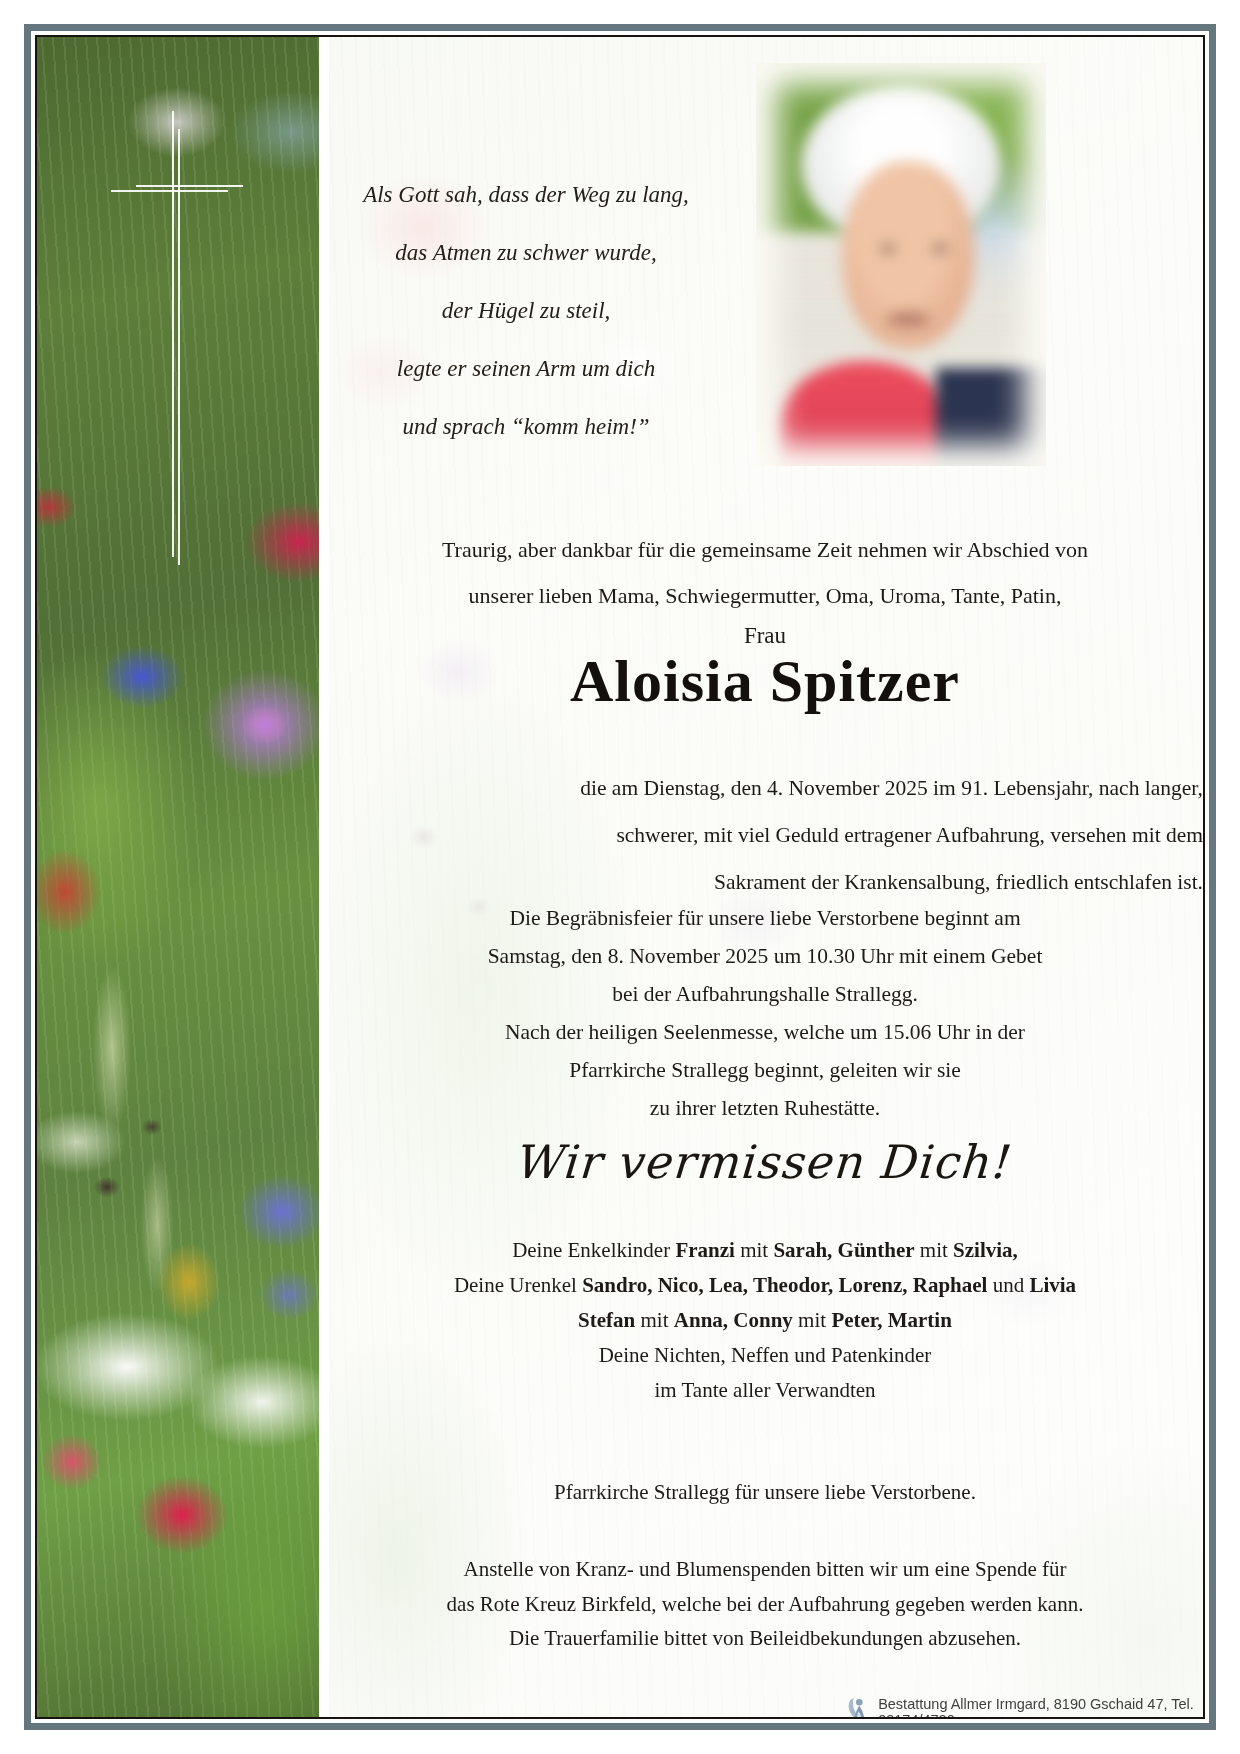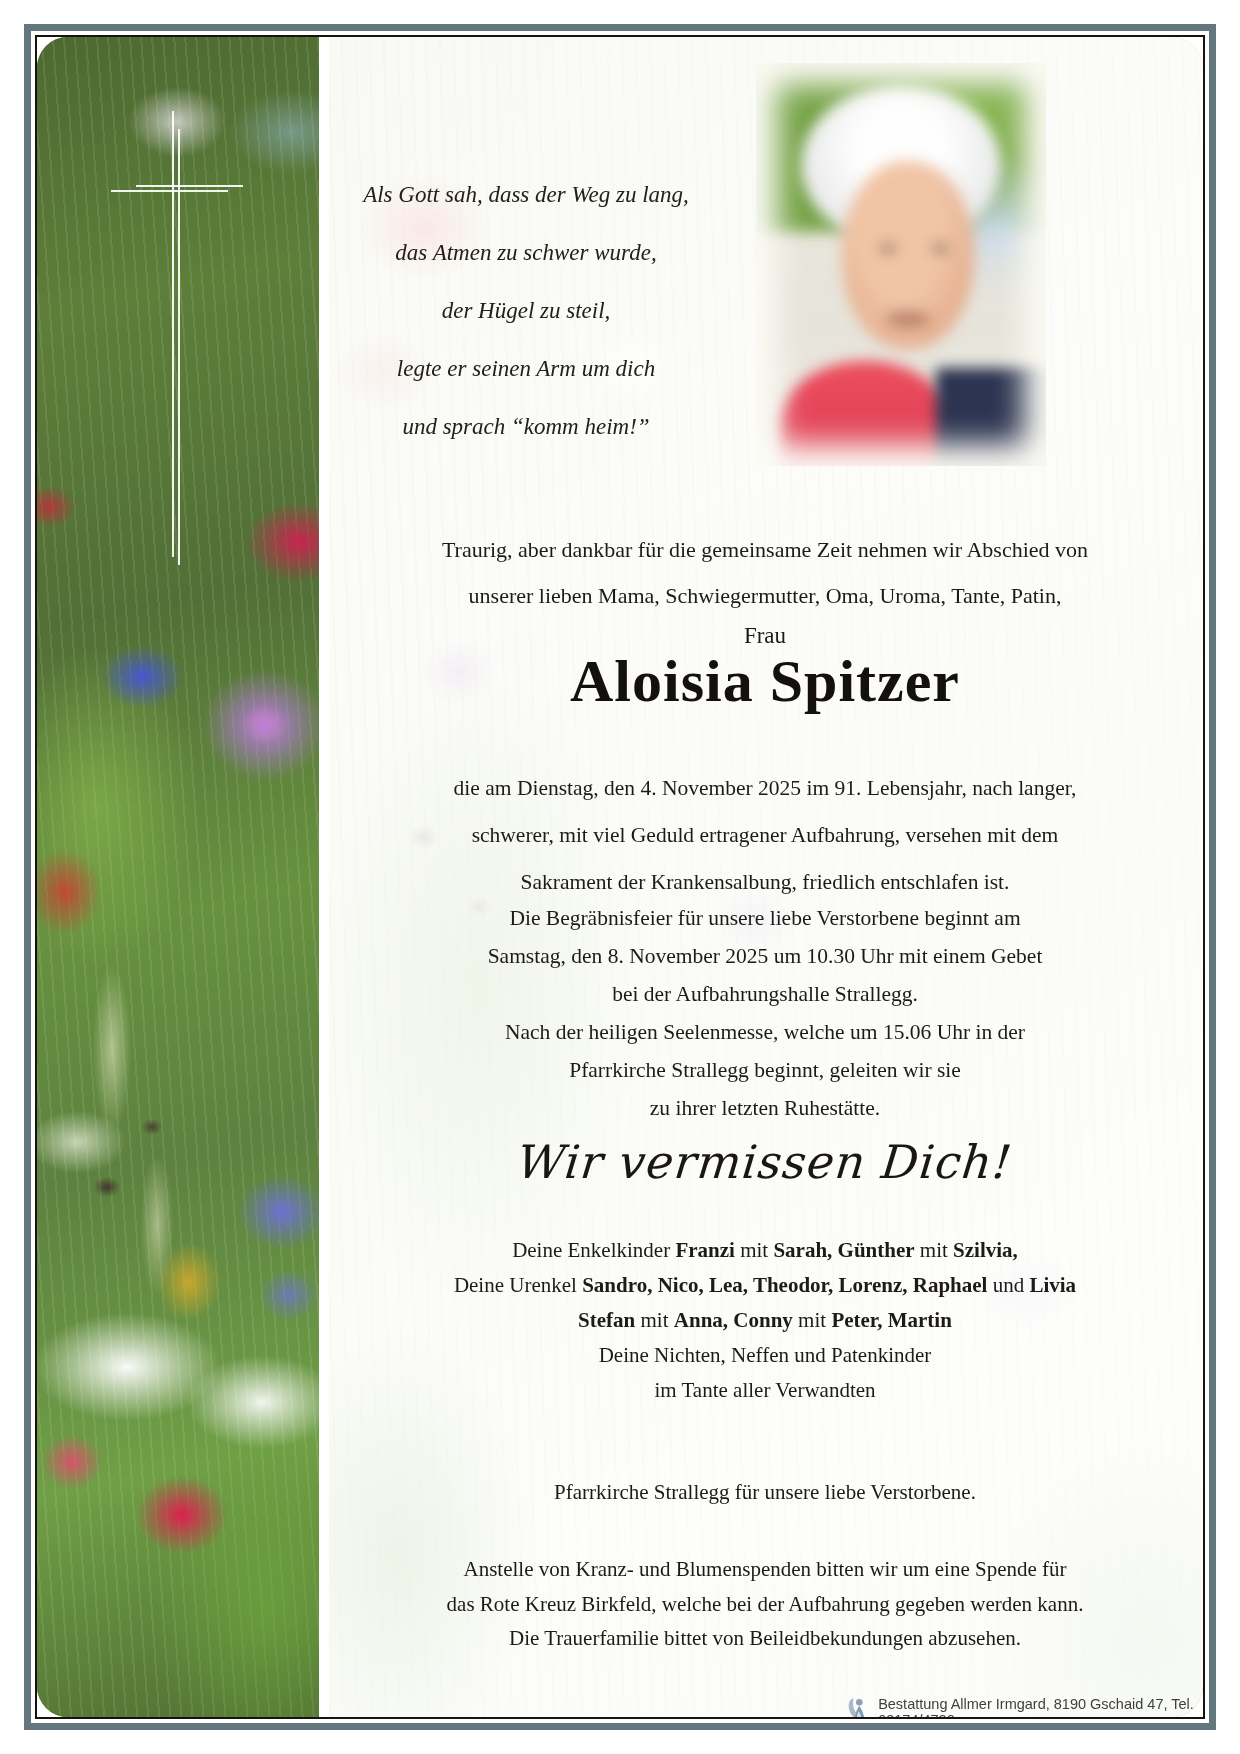--- a/index.html
+++ b/index.html
@@ -1,20 +1,20 @@
 <!DOCTYPE html>
 <html><head>
 <meta charset="utf-8">
 <style>
   html,body{margin:0;padding:0;background:#ffffff;}
   #page{position:relative;width:1240px;height:1754px;background:#ffffff;overflow:hidden;
         font-family:"Liberation Serif","DejaVu Serif",serif;color:#1d1a17;}
   .frame{position:absolute;inset:24px;border:7px solid #64777f;background:#fff;}
   .inner{position:absolute;inset:4px;border:2px solid #17130f;}
-  .content{position:absolute;inset:0;overflow:hidden;background:#fca5a5;border-radius:31px;}
+  .content{position:absolute;inset:0;overflow:hidden;background:#fca5a5;}
 
   
   .strip{position:absolute;left:0;top:0;width:282px;height:100%;
     background-color:#577236;
     background-image:
       radial-gradient(ellipse 60px 45px at 105px 640px, rgba(70,85,215,.95), rgba(70,85,215,0) 70%),
       radial-gradient(ellipse 88px 78px at 228px 688px, rgba(188,122,232,.95), rgba(188,122,232,0) 72%),
       radial-gradient(ellipse 30px 26px at 228px 688px, rgba(230,170,40,.9), rgba(230,170,40,0) 75%),
       radial-gradient(ellipse 52px 62px at 28px 855px, rgba(205,60,50,.85), rgba(205,60,50,0) 70%),
       radial-gradient(ellipse 70px 50px at 140px 85px, rgba(235,228,238,.75), rgba(235,228,238,0) 70%),
@@ -81,21 +81,21 @@
   .photo .feather{position:absolute;inset:0;box-shadow:inset 0 0 30px 22px #fbfaf4;}
 
   
   .layer{position:absolute;inset:0;}
   .poem{position:absolute;left:274px;top:129px;width:430px;text-align:center;
         font-style:italic;font-size:23px;line-height:58px;color:#242019;}
   .col{position:absolute;left:290px;right:0;text-align:center;}
   .intro{top:490px;font-size:22px;line-height:46px;}
   .salutation{top:584px;font-size:23px;line-height:30px;}
   .name{top:610px;font-size:60px;font-weight:bold;letter-spacing:1px;color:#14100d;}
-  .passing{top:728px;font-size:21.5px;line-height:47px;}
+  .passing{top:728px;font-size:21.5px;line-height:47px;text-align:right;}
   .funeral{top:862px;font-size:21.5px;line-height:38px;}
   .farewell{top:1098px;font-size:46px;font-style:italic;font-family:"DejaVu Serif",serif;
             letter-spacing:1px;transform:skewX(-6deg);color:#1a1612;}
   .family{top:1196px;font-size:21px;line-height:35px;}
   .family b{font-weight:bold;}
   .prayer{top:1438px;font-size:21px;line-height:35px;}
   .donation{top:1515px;font-size:21px;line-height:35px;}
   .condolence{top:1586px;font-size:21px;line-height:30px;}
 
   .footer{position:absolute;left:810px;top:1654px;display:flex;align-items:center;gap:9px;}

